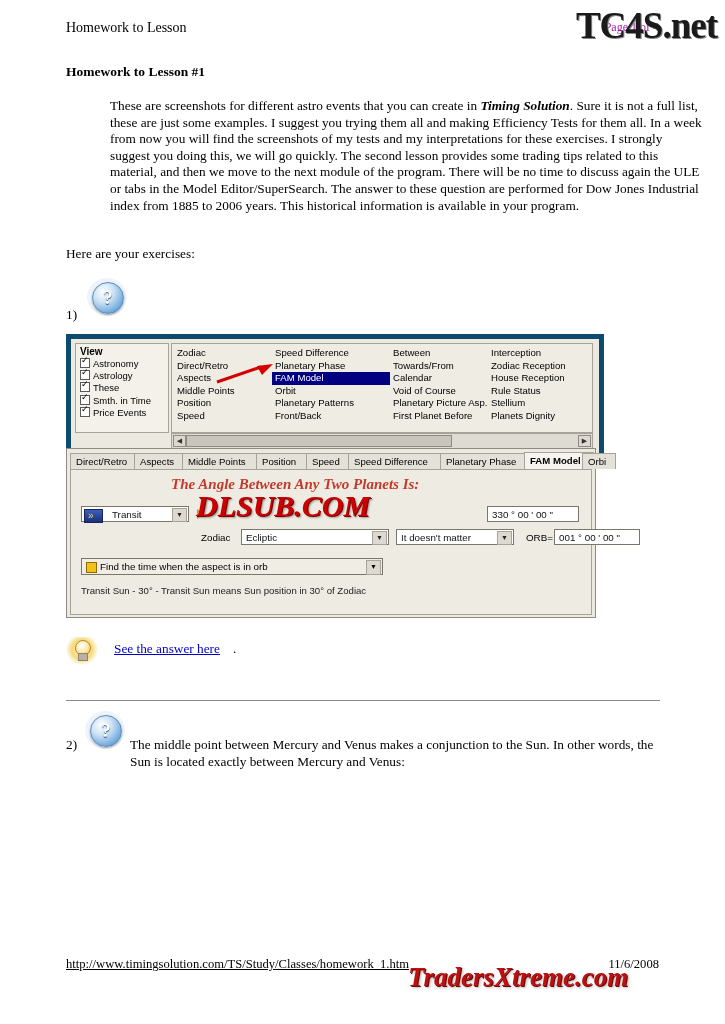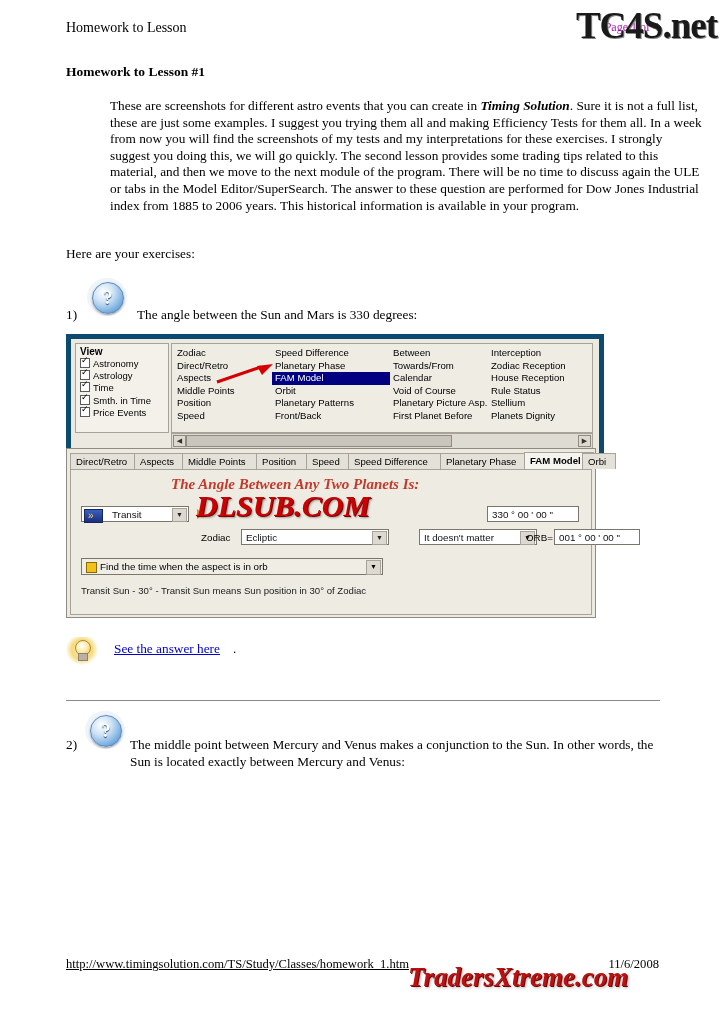--- a/index.html
+++ b/index.html
@@ -327,21 +327,20 @@
     left: 130px; top: 62px;
     font-size: 9.8px;
   }
   .zodiac-combo {
     left: 170px; top: 59px;
     width: 148px;
   }
   .matter-combo {
     left: 325px; top: 59px;
     width: 118px;
-    margin-left: 23px;
   }
   .orb-label {
     position: absolute;
     left: 455px; top: 62px;
     font-size: 9.8px;
   }
   .orb-field {
     left: 483px; top: 59px;
     width: 86px;
   }
@@ -476,29 +475,28 @@
 
   <div class="para p1">
     <span>These are screenshots for different astro events that you can create in </span><span class="em">Timing Solution</span><span>. Sure it is not a full list, these are just some examples. I suggest you trying them all and making Efficiency Tests for them all. In a week from now you will find the screenshots of my tests and my interpretations for these exercises. I strongly suggest you doing this, we will go quickly. The second lesson provides some trading tips related to this material, and then we move to the next module of the program. There will be no time to discuss again the ULE or tabs in the Model Editor/SuperSearch. The answer to these question are performed for Dow Jones Industrial index from 1885 to 2006 years. This historical information is available in your program.</span>
   </div>
 
   <div class="para p2">Here are your exercises:</div>
 
   <div class="ex-num ex1-num">1)</div>
   <div class="qicon-halo ex1-halo"></div>
   <div class="qicon ex1-icon"></div>
-  <div class="ex-text ex1-text">The angle between the Sun and Mars is 330 degrees:</div>
 
   <div class="shot" id="shot1">
 
     <div class="view-box">
       <div class="view-title">View</div>
       <div class="view-item"><span class="chk"></span><span>Astronomy</span></div>
       <div class="view-item"><span class="chk"></span><span>Astrology</span></div>
-      <div class="view-item"><span class="chk"></span><span>Time</span></div>
+      <div class="view-item"><span class="chk"></span><span>These</span></div>
       <div class="view-item"><span class="chk"></span><span>Smth. in Time</span></div>
       <div class="view-item"><span class="chk"></span><span>Price Events</span></div>
     </div>
 
     <div class="menu-cols">
       <div class="mcol mc1">
         <div>Zodiac</div>
         <div>Direct/Retro</div>
         <div>Aspects</div>
         <div>Middle Points</div>

